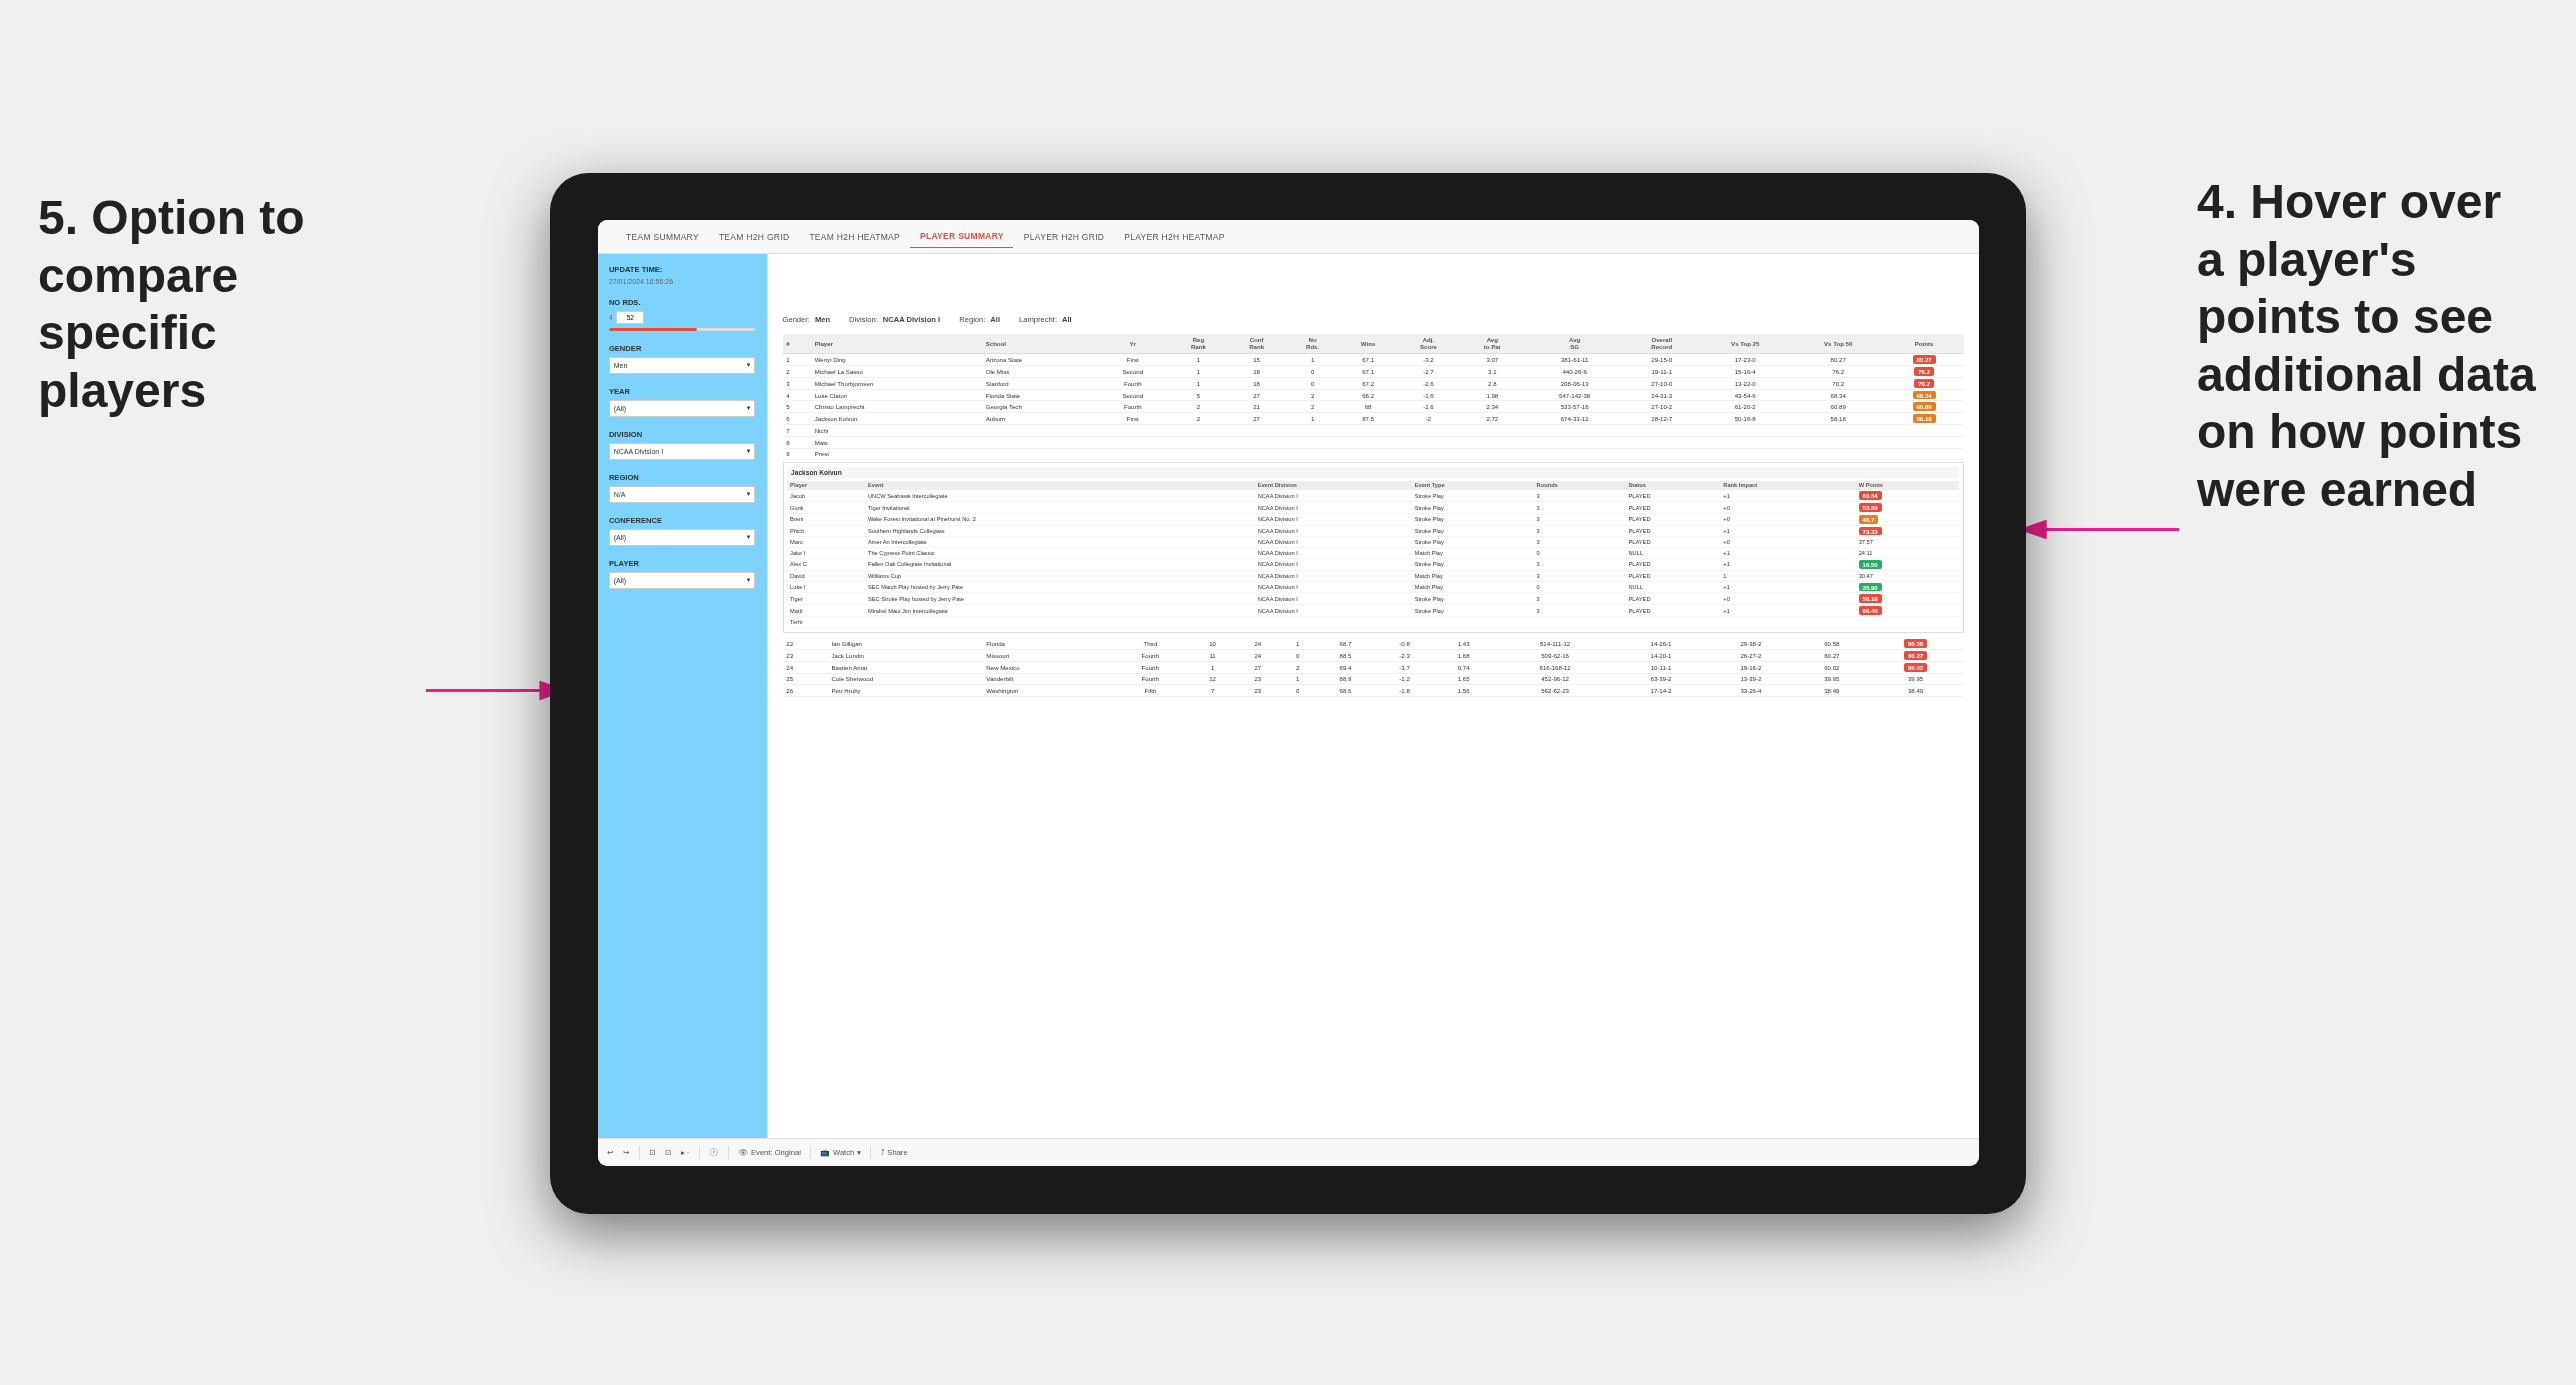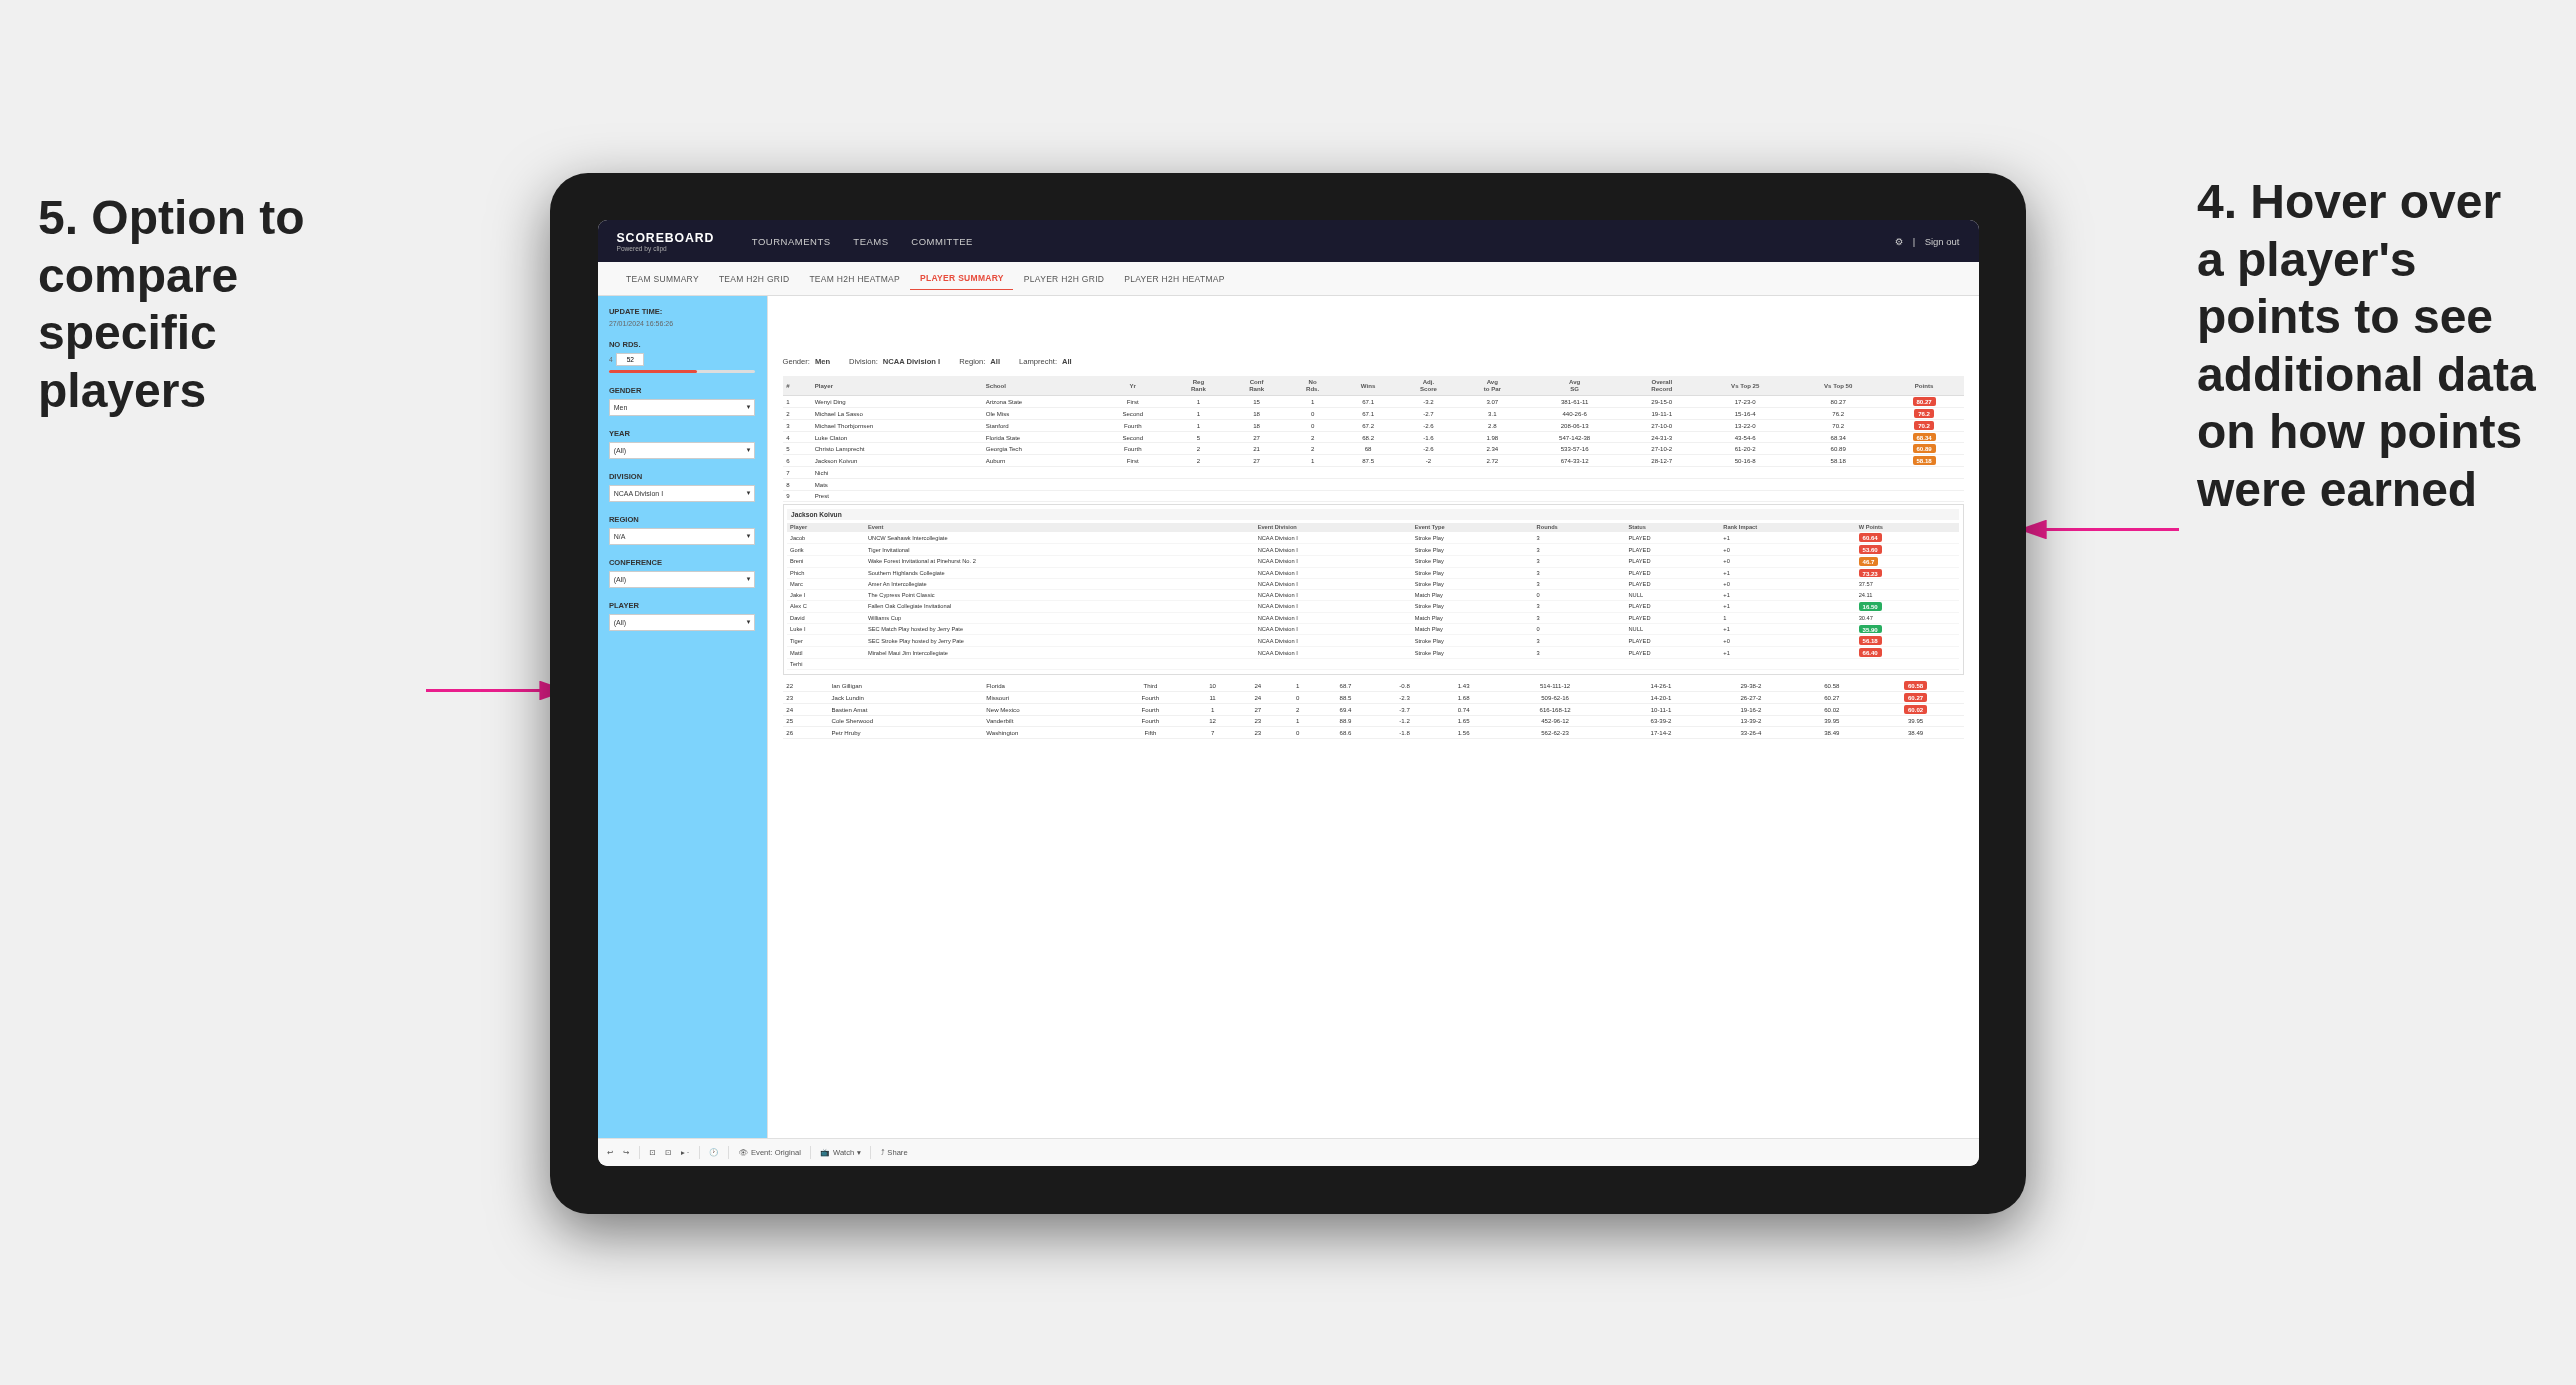--- a/index.html
+++ b/index.html
@@ -408,36 +408,20 @@
   <line x1="0" y1="30" x2="150" y2="30" class="pink-arrow" stroke="#e91e8c" stroke-width="3" fill="none" marker-end="url(#pinkArrow)"></line>
 </svg>
 
 <svg style="position:absolute; right:397px; top:501px; width:189px; height:57px;" overflow="visible" viewBox="0 0 200 60" width="189" height="57">
   <line x1="200" y1="30" x2="30" y2="30" class="pink-arrow" stroke="#e91e8c" stroke-width="3" fill="none" marker-end="url(#pinkArrow)"></line>
 </svg>
 
 <div class="tablet-outer">
   <div class="tablet-screen">
 
-    <div class="nav-bar">
-      <div class="logo-area">
-        <span class="logo-title">SCOREBOARD</span>
-        <span class="logo-subtitle">Powered by clipd</span>
-      </div>
-      <div class="nav-links">
-        <span class="nav-link">TOURNAMENTS</span>
-        <span class="nav-link">TEAMS</span>
-        <span class="nav-link">COMMITTEE</span>
-      </div>
-      <div class="nav-right">
-        <span class="nav-icon">⚙</span>
-        <span class="nav-icon">|</span>
-        <span class="sign-out">Sign out</span>
-      </div>
-    </div>
 
     <div class="sub-nav">
       <span class="sub-nav-item">TEAM SUMMARY</span>
       <span class="sub-nav-item">TEAM H2H GRID</span>
       <span class="sub-nav-item">TEAM H2H HEATMAP</span>
       <span class="sub-nav-item active">PLAYER SUMMARY</span>
       <span class="sub-nav-item">PLAYER H2H GRID</span>
       <span class="sub-nav-item">PLAYER H2H HEATMAP</span>
     </div>
 

